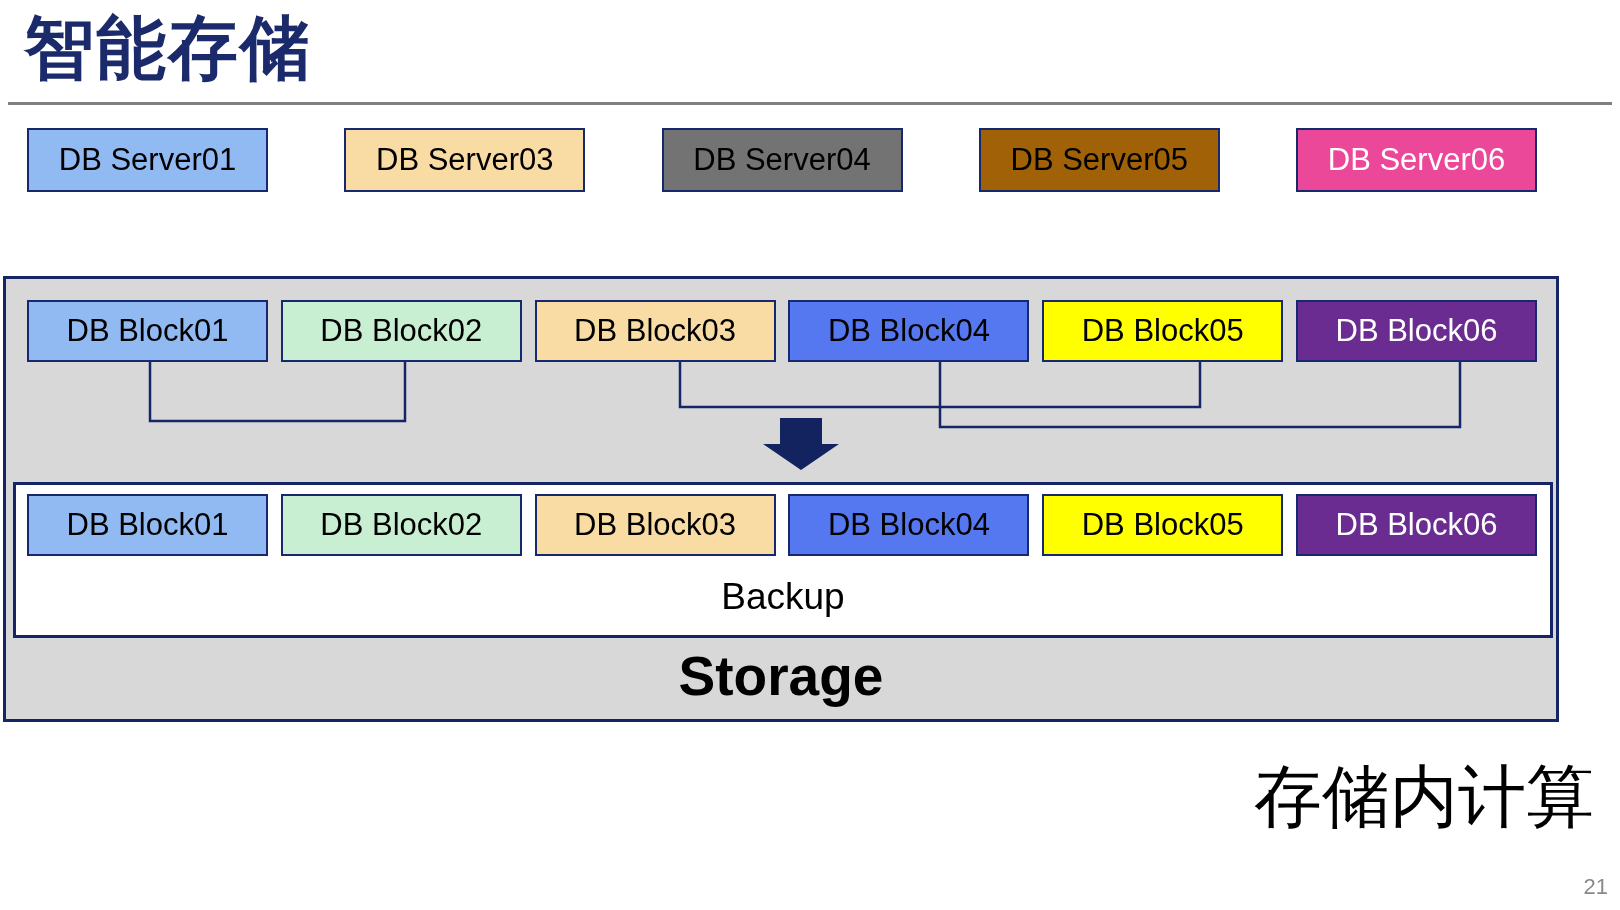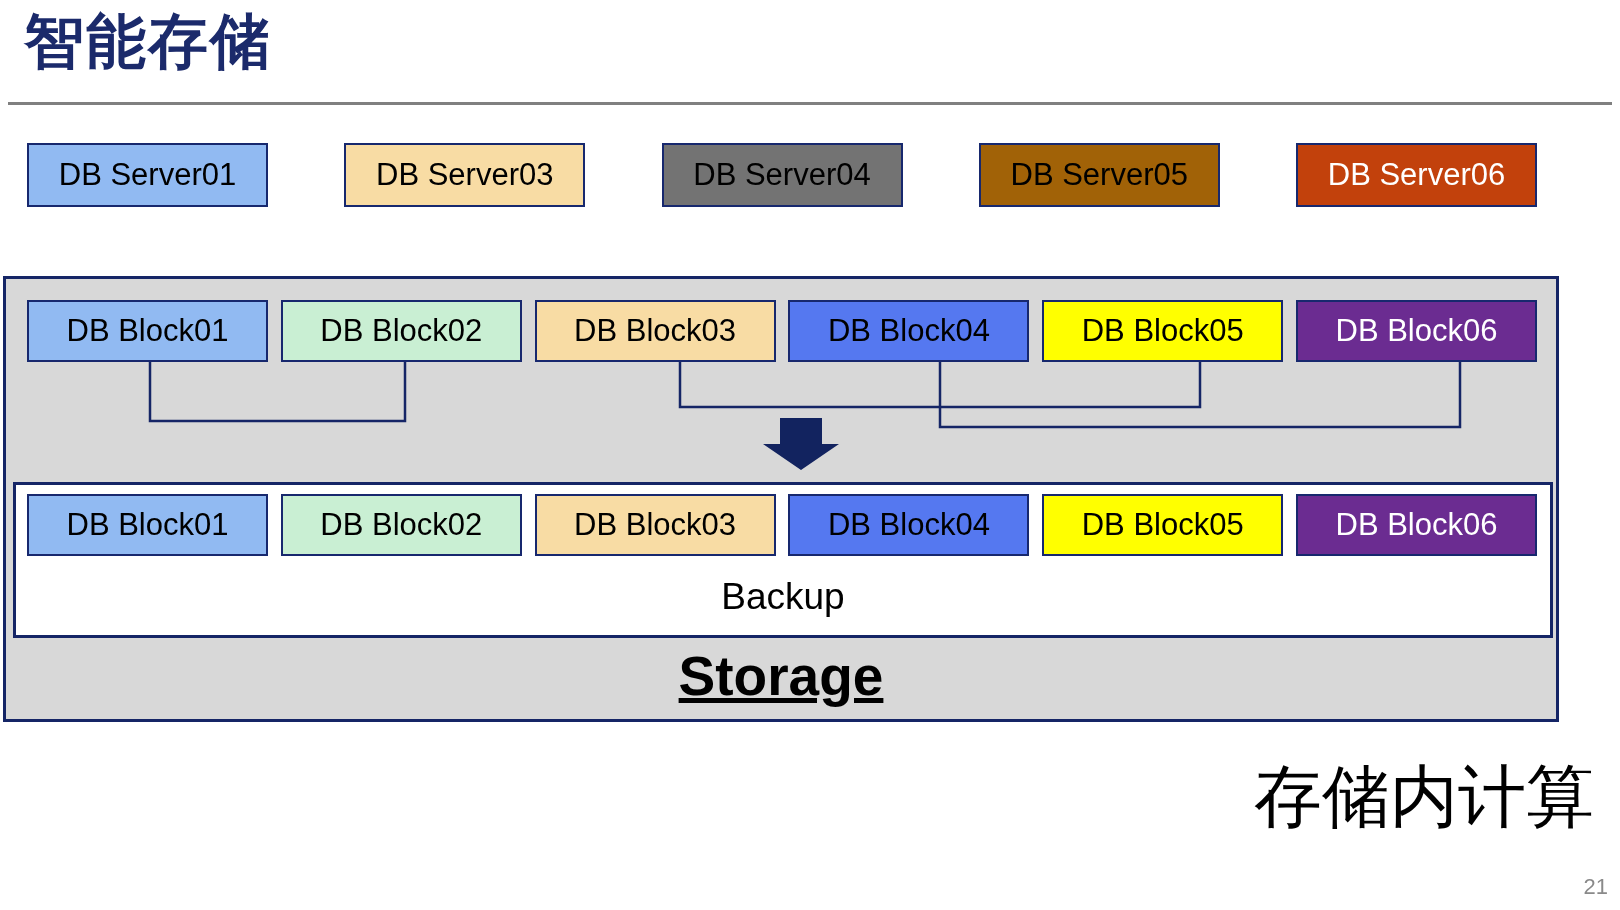--- a/index.html
+++ b/index.html
@@ -2,53 +2,53 @@
 <html><head>
 <meta charset="utf-8">
 <style>
   html,body{margin:0;padding:0;}
   body{
     width:1620px;height:910px;position:relative;background:#ffffff;
     font-family:"Liberation Sans", sans-serif;overflow:hidden;
   }
   .slide-title{
     position:absolute;left:24px;top:2px;
-    font-size:60px;font-weight:bold;color:#1B2A6B;letter-spacing:2px;
+    font-size:70px;font-weight:bold;color:#1B2A6B;letter-spacing:2px;
   }
   .title-divider{
     position:absolute;left:8px;right:8px;top:102px;height:3px;background:#808080;
   }
   .box-row{
     position:absolute;left:27px;width:1510px;height:64px;
     display:flex;justify-content:space-between;
   }
   .box-row .box{
     width:241px;height:100%;box-sizing:border-box;
     border:2.5px solid #17286E;
     display:flex;align-items:center;justify-content:center;
     font-size:31px;color:#000000;white-space:nowrap;
   }
-  .server-row{top:143px;gap:8px;}
+  .server-row{top:128px;gap:8px;}
   .block-row-top{top:300px;height:62px;}
   .block-row-bottom{top:494px;height:62px;}
   .storage-box{
     position:absolute;left:3px;top:276px;width:1556px;height:446px;
     background:#D8D8D8;border:3px solid #152566;box-sizing:border-box;
   }
   .backup-box{
     position:absolute;left:13px;top:482px;width:1540px;height:156px;
     background:#ffffff;border:3px solid #152566;box-sizing:border-box;
   }
   .backup-label{
     position:absolute;left:13px;top:576px;width:1540px;
     text-align:center;font-size:37px;color:#000000;
   }
   .storage-label{
     position:absolute;left:3px;top:644px;width:1556px;
-    text-align:center;font-size:55px;font-weight:bold;color:#000000;text-decoration:underline;
+    text-align:center;font-size:55px;font-weight:bold;color:#000000;
   }
   .connector-layer{
     position:absolute;left:0;top:0;width:1620px;height:910px;pointer-events:none;
   }
   .caption{
     position:absolute;left:10px;top:764px;width:1584px;
     text-align:right;font-size:68px;line-height:65px;color:#000000;
   }
   .page-number{
     position:absolute;right:12px;top:874px;
@@ -59,21 +59,21 @@
 <body>
 
 <div class="slide-title">智能存储</div>
 <div class="title-divider"></div>
 
 <div class="box-row server-row">
     <div class="box" style="background: rgb(145, 186, 242); color: rgb(0, 0, 0);">DB Server01</div>
     <div class="box" style="background: rgb(248, 220, 164); color: rgb(0, 0, 0);">DB Server03</div>
     <div class="box" style="background: #737373; color: rgb(0, 0, 0);">DB Server04</div>
     <div class="box" style="background: #a16207; color: rgb(0, 0, 0);">DB Server05</div>
-    <div class="box" style="background: #c2410c; color: rgb(255, 255, 255);">DB Server06</div>
+    <div class="box" style="background: #ec4899; color: rgb(255, 255, 255);">DB Server06</div>
   </div>
 
 <div class="storage-box"></div>
 
 <div class="box-row block-row-top">
     <div class="box" style="background: rgb(145, 186, 242); color: rgb(0, 0, 0);">DB Block01</div>
     <div class="box" style="background: rgb(201, 239, 211); color: rgb(0, 0, 0);">DB Block02</div>
     <div class="box" style="background: rgb(248, 220, 164); color: rgb(0, 0, 0);">DB Block03</div>
     <div class="box" style="background: rgb(85, 120, 240); color: rgb(0, 0, 0);">DB Block04</div>
     <div class="box" style="background: rgb(255, 255, 0); color: rgb(0, 0, 0);">DB Block05</div>

